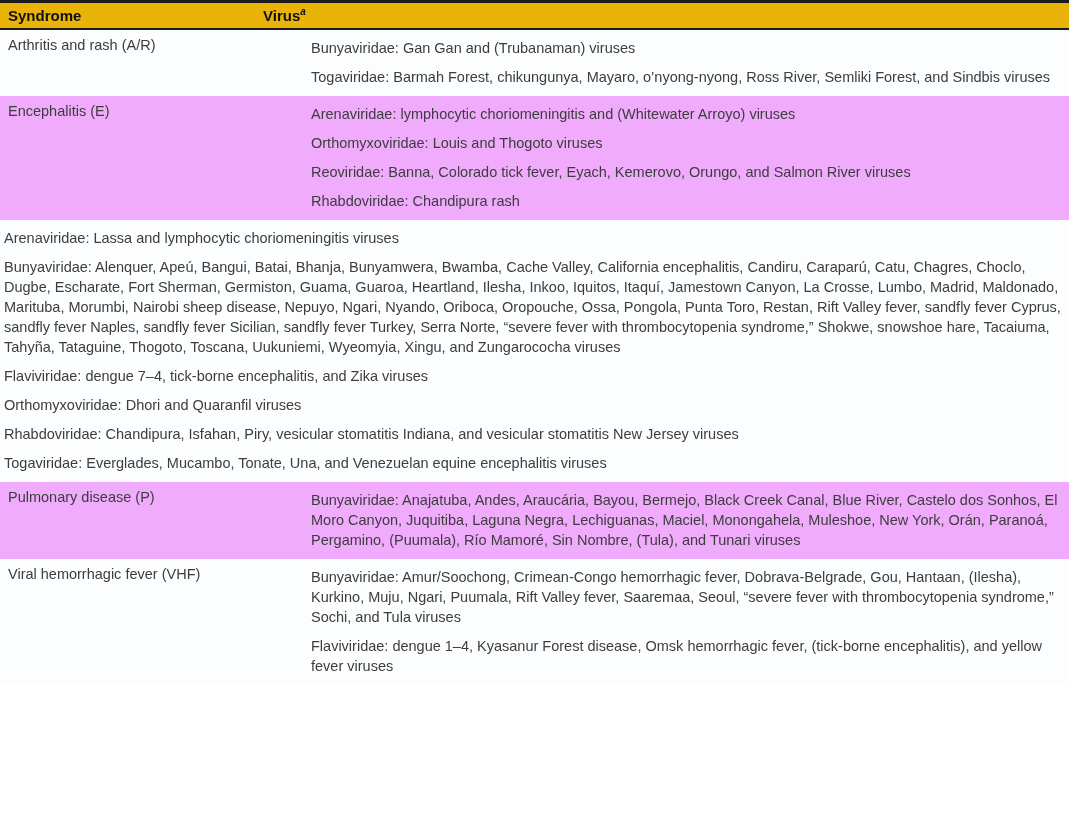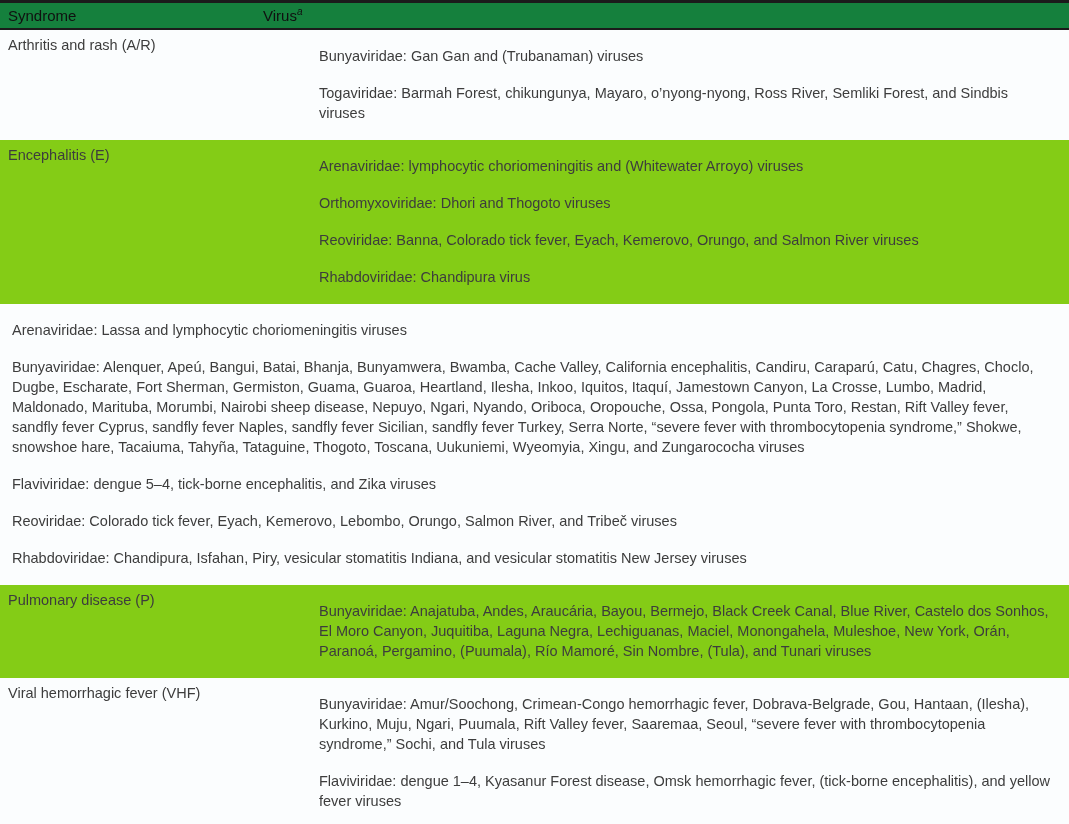--- a/index.html
+++ b/index.html
@@ -12,24 +12,24 @@
     width: 1069px;
     box-sizing: border-box;
     background: #ffffff;
   }
   .vtable {
     width: 100%;
     border-top: 3px solid #1b1b1b;
   }
   .header-row {
     display: flex;
-    background: #15803d;
+    background: #eab308;
     border-bottom: 2px solid #1b1b1b;
     padding: 4px 0 3px 0;
-    font-weight: normal;
+    font-weight: bold;
     font-size: 15px;
     color: #101010;
     line-height: 18px;
   }
   .col-syndrome {
     width: 263px;
     flex: 0 0 263px;
     box-sizing: border-box;
     padding-left: 8px;
     padding-right: 12px;
@@ -39,30 +39,30 @@
     box-sizing: border-box;
     padding-right: 4px;
   }
   .section {
     display: flex;
     background: #fbfdfe;
     padding: 2px 0;
     gap: 44px;
   }
   .section.alt {
-    background: #84cc16;
+    background: #f0abfc;
   }
   .syndrome-label {
     font-size: 14.5px;
     color: #3d3d3d;
     padding-top: 3px;
     line-height: 20px;
   }
   .entry {
-    margin: 12px;
+    margin: 4px;
     padding: 2px 0 3px 0;
     font-size: 14.5px;
     line-height: 20px;
     color: #3d3d3d;
   }
   .th-sup {
     font-style: italic;
     font-size: 10px;
     vertical-align: super;
     line-height: 0;
@@ -84,33 +84,34 @@
       <div class="col-virus">
         <p class="entry">Bunyaviridae: Gan Gan and (Trubanaman) viruses</p>
         <p class="entry">Togaviridae: Barmah Forest, chikungunya, Mayaro, o’nyong-nyong, Ross River, Semliki Forest, and Sindbis viruses</p>
       </div>
     </div>
 
     <div class="section alt">
       <div class="col-syndrome syndrome-label">Encephalitis (E)</div>
       <div class="col-virus">
         <p class="entry">Arenaviridae: lymphocytic choriomeningitis and (Whitewater Arroyo) viruses</p>
-        <p class="entry">Orthomyxoviridae: Dhori and Thogoto viruses</p>
+        <p class="entry">Orthomyxoviridae: Louis and Thogoto viruses</p>
         <p class="entry">Reoviridae: Banna, Colorado tick fever, Eyach, Kemerovo, Orungo, and Salmon River viruses</p>
-        <p class="entry">Rhabdoviridae: Chandipura virus</p>
+        <p class="entry">Rhabdoviridae: Chandipura rash</p>
       </div>
     </div>
 
     <div class="section">
       <div class="col-virus">
         <p class="entry">Arenaviridae: Lassa and lymphocytic choriomeningitis viruses</p>
         <p class="entry">Bunyaviridae: Alenquer, Apeú, Bangui, Batai, Bhanja, Bunyamwera, Bwamba, Cache Valley, California encephalitis, Candiru, Caraparú, Catu, Chagres, Choclo, Dugbe, Escharate, Fort Sherman, Germiston, Guama, Guaroa, Heartland, Ilesha, Inkoo, Iquitos, Itaquí, Jamestown Canyon, La Crosse, Lumbo, Madrid, Maldonado, Marituba, Morumbi, Nairobi sheep disease, Nepuyo, Ngari, Nyando, Oriboca, Oropouche, Ossa, Pongola, Punta Toro, Restan, Rift Valley fever, sandfly fever Cyprus, sandfly fever Naples, sandfly fever Sicilian, sandfly fever Turkey, Serra Norte, “severe fever with thrombocytopenia syndrome,” Shokwe, snowshoe hare, Tacaiuma, Tahyña, Tataguine, Thogoto, Toscana, Uukuniemi, Wyeomyia, Xingu, and Zungarococha viruses</p>
-        <p class="entry">Flaviviridae: dengue 5–4, tick-borne encephalitis, and Zika viruses</p>
-        <p class="entry">Reoviridae: Colorado tick fever, Eyach, Kemerovo, Lebombo, Orungo, Salmon River, and Tribeč viruses</p>
+        <p class="entry">Flaviviridae: dengue 7–4, tick-borne encephalitis, and Zika viruses</p>
+        <p class="entry">Orthomyxoviridae: Dhori and Quaranfil viruses</p>
         <p class="entry">Rhabdoviridae: Chandipura, Isfahan, Piry, vesicular stomatitis Indiana, and vesicular stomatitis New Jersey viruses</p>
+        <p class="entry">Togaviridae: Everglades, Mucambo, Tonate, Una, and Venezuelan equine encephalitis viruses</p>
       </div>
     </div>
 
     <div class="section alt">
       <div class="col-syndrome syndrome-label">Pulmonary disease (P)</div>
       <div class="col-virus">
         <p class="entry">Bunyaviridae: Anajatuba, Andes, Araucária, Bayou, Bermejo, Black Creek Canal, Blue River, Castelo dos Sonhos, El Moro Canyon, Juquitiba, Laguna Negra, Lechiguanas, Maciel, Monongahela, Muleshoe, New York, Orán, Paranoá, Pergamino, (Puumala), Río Mamoré, Sin Nombre, (Tula), and Tunari viruses</p>
       </div>
     </div>
 

